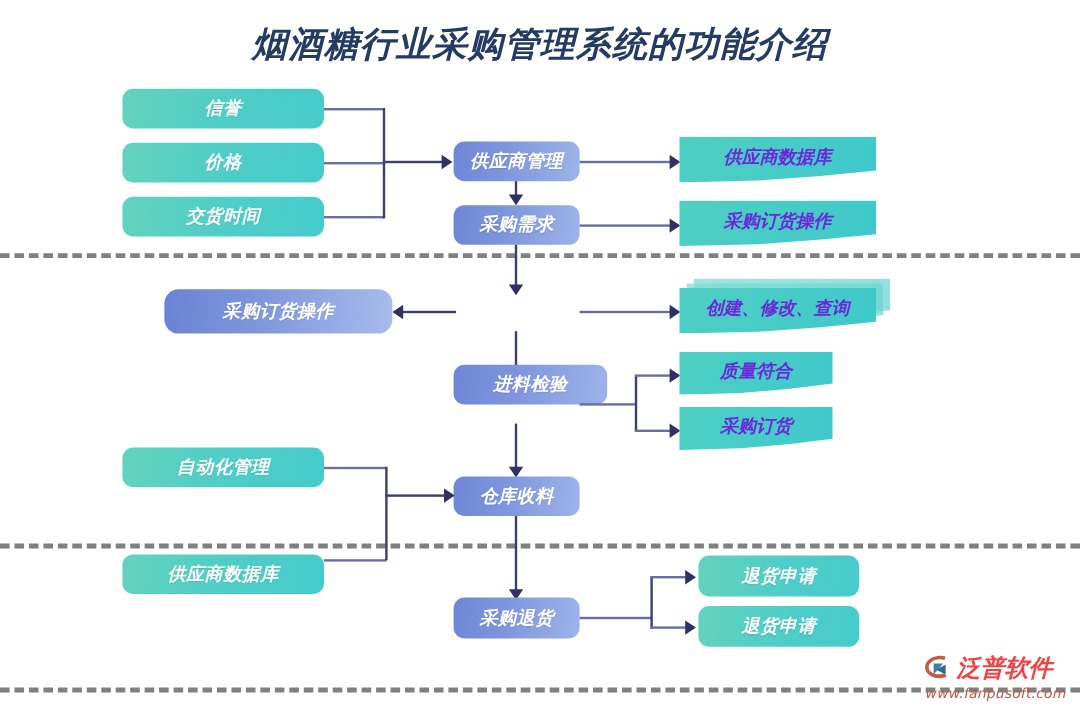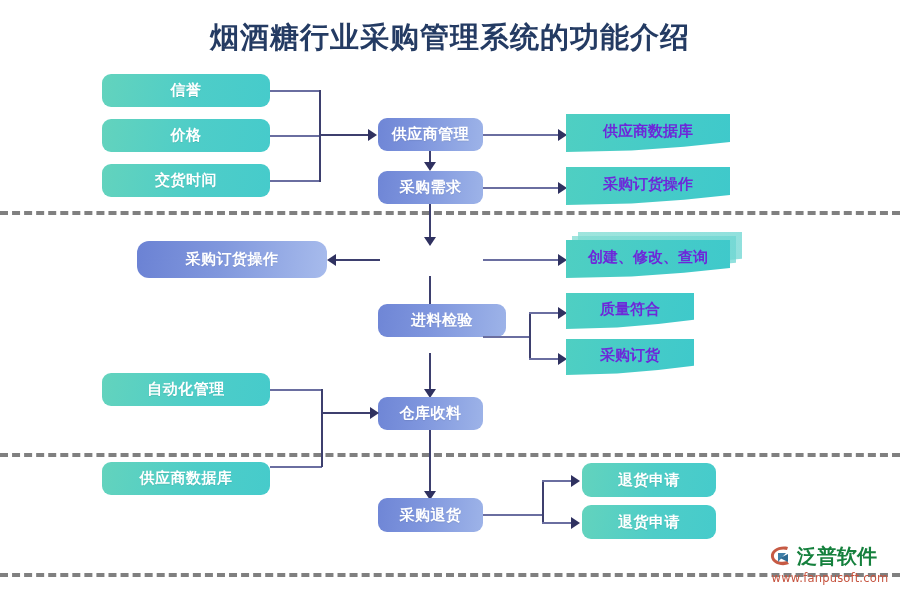--- a/index.html
+++ b/index.html
@@ -2,21 +2,21 @@
 <html><head>
 <meta charset="utf-8">
 <style>
   html,body{margin:0;padding:0;}
   body{
     width:900px;height:600px;overflow:hidden;
     background:#ffffff;
     font-family:"DejaVu Sans","Liberation Sans",sans-serif;
     position:relative;
   }
-  #stage{position:absolute;left:0;top:0;width:900px;height:600px;}
+  #stage{position:absolute;left:0;top:0;width:900px;height:600px;font-style:italic;}
 
   
   .title{
     position:absolute;left:0;top:18px;width:900px;
     text-align:center;
     font-size:29px;font-weight:bold;letter-spacing:1px;
     color:#243b63;
     font-family:"DejaVu Sans","Liberation Sans",sans-serif;
   }
 
@@ -82,21 +82,21 @@
   }
   .arw-r{border-top:6px solid transparent;border-bottom:6px solid transparent;border-left:9px solid #2f3160;}
   .arw-l{border-top:6px solid transparent;border-bottom:6px solid transparent;border-right:9px solid #2f3160;}
   .arw-d{border-left:6px solid transparent;border-right:6px solid transparent;border-top:9px solid #2f3160;}
 
   
   .wm{position:absolute;left:768px;top:542px;width:124px;height:48px;}
   .wm .wm-top{display:flex;align-items:center;height:28px;}
   .wm .wm-mark{width:26px;height:24px;margin-right:3px;}
   .wm .wm-name{
-    font-size:20px;font-weight:bold;color:#15803d;letter-spacing:0;
+    font-size:20px;font-weight:bold;color:#ef4444;letter-spacing:0;
   }
   .wm .wm-url{
     font-size:11.5px;color:#c6543f;letter-spacing:.2px;text-align:center;
     margin-top:1px;
   }
 </style>
 </head>
 <body>
 
 <div id="stage">

